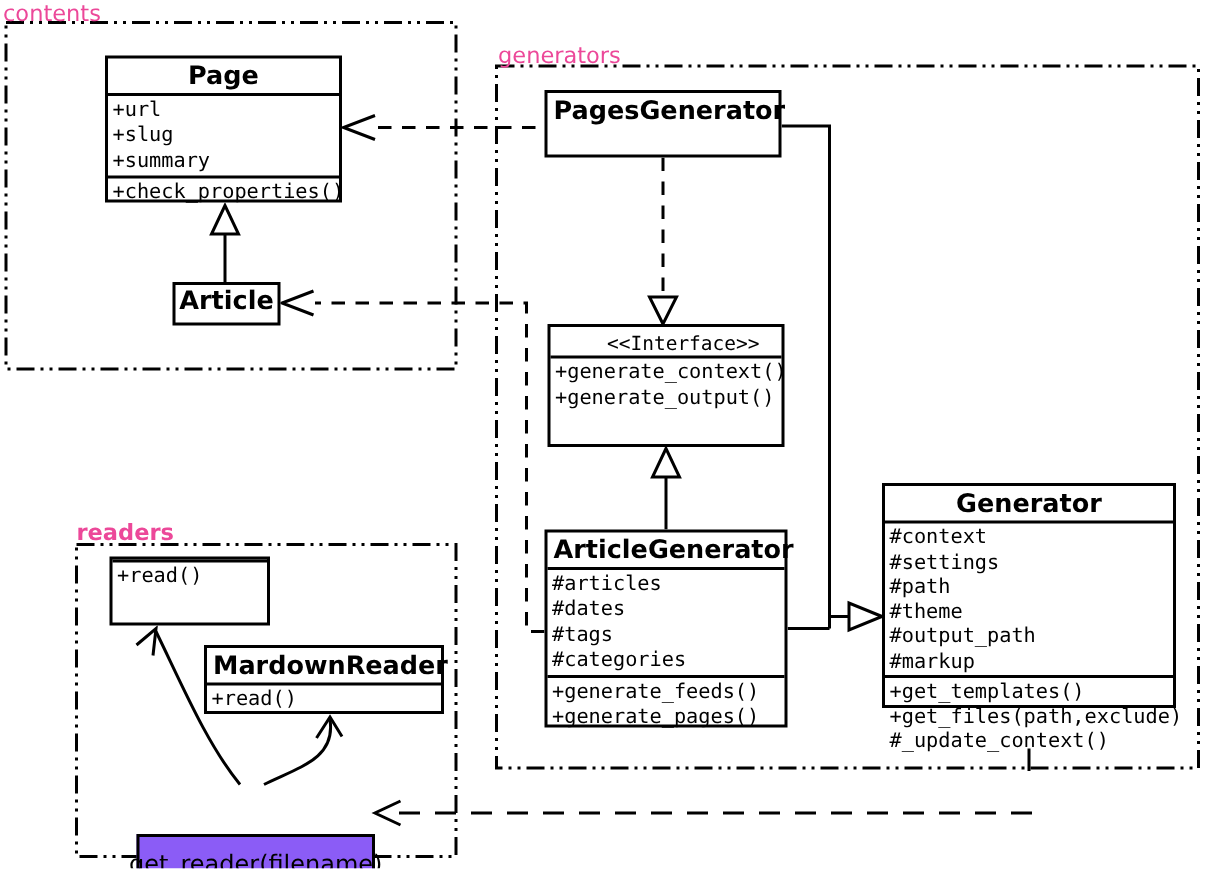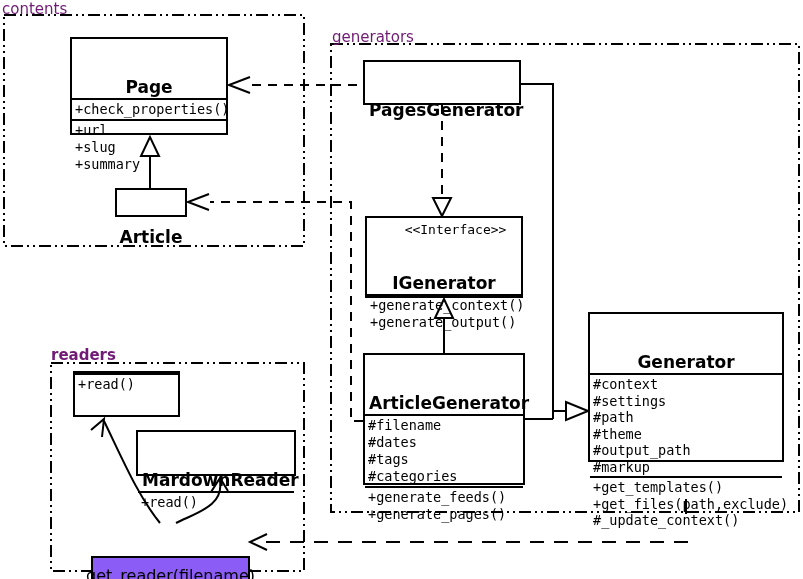--- a/index.html
+++ b/index.html
@@ -3,32 +3,32 @@
 <meta charset="utf-8">
 <style>
   html,body { margin:0; padding:0; background:#ffffff; }
   .stage {
     position:relative; width:803px; height:579px; background:#ffffff;
     font-family:"DejaVu Sans", sans-serif; color:#000;
     overflow:hidden;
   }
   .layer { position:absolute; left:0; top:0; }
   .pkg-label {
-    position:absolute; font:15px "DejaVu Sans", sans-serif; color:#701a75;
+    position:absolute; font:15px "DejaVu Sans", sans-serif; color:#ec4899;
     white-space:nowrap;
   }
   .uml-class {
     position:absolute; background:#fff; border:2px solid #000;
     box-sizing:border-box;
   }
   .uml-title {
     font:bold 16px "DejaVu Sans", sans-serif; text-align:center;
     padding:2px 4px 1px 4px; white-space:nowrap;
   }
-  .uml-title.big { font-size:17px;margin-top:36px; }
+  .uml-title.big { font-size:17px; }
   .uml-stereotype {
     font:13px "DejaVu Sans Mono", monospace; text-align:center;
     padding-top:4px; white-space:nowrap;margin-left:23px;
   }
   .uml-members {
     border-top:2px solid #000; padding:1px 2px 1px 3px;
   }
   .uml-row {
     font:13.5px "DejaVu Sans Mono", monospace; line-height:17px;
     white-space:pre;
@@ -85,61 +85,60 @@
     </g>
   </svg>
 
   <div class="pkg-label" style="left:2px; top:0px;">contents</div>
   <div class="pkg-label" style="left:332px; top:28px;">generators</div>
   <div class="pkg-label" style="left:51px; top:346px;font-weight:bold;">readers</div>
 
   <div class="uml-class" style="left:70px; top:37px; width:158px; height:98px;">
     <div class="uml-title big">Page</div>
     <div class="uml-members">
-      <div class="uml-row">+check_properties()</div>
-    </div>
-    <div class="uml-members">
       <div class="uml-row">+url</div>
       <div class="uml-row">+slug</div>
       <div class="uml-row">+summary</div>
+    </div>
+    <div class="uml-members">
+      <div class="uml-row">+check_properties()</div>
     </div>
   </div>
 
   <div class="uml-class" style="left:115px; top:188px; width:72px; height:29px;">
     <div class="uml-title big" style="padding:1px 2px;">Article</div>
   </div>
 
   <div class="uml-class" style="left:363px; top:60px; width:158px; height:45px;">
     <div class="uml-title big">PagesGenerator</div>
   </div>
 
   <div class="uml-class" style="left:365px; top:216px; width:158px; height:82px;">
     <div class="uml-stereotype">&lt;&lt;Interface&gt;&gt;</div>
-    <div class="uml-title big" style="padding-top:0;">IGenerator</div>
     <div class="uml-members">
       <div class="uml-row">+generate_context()</div>
       <div class="uml-row">+generate_output()</div>
     </div>
   </div>
 
   <div class="uml-class" style="left:363px; top:353px; width:162px; height:132px;">
     <div class="uml-title big">ArticleGenerator</div>
     <div class="uml-members">
-      <div class="uml-row">#filename</div>
+      <div class="uml-row">#articles</div>
       <div class="uml-row">#dates</div>
       <div class="uml-row">#tags</div>
       <div class="uml-row">#categories</div>
     </div>
     <div class="uml-members">
       <div class="uml-row">+generate_feeds()</div>
       <div class="uml-row">+generate_pages()</div>
     </div>
   </div>
 
-  <div class="uml-class lh165" style="left:588px; top:312px; width:196px; height:150px;">
+  <div class="uml-class lh165" style="left:588px; top:322px; width:196px; height:150px;">
     <div class="uml-title big">Generator</div>
     <div class="uml-members">
       <div class="uml-row">#context</div>
       <div class="uml-row">#settings</div>
       <div class="uml-row">#path</div>
       <div class="uml-row">#theme</div>
       <div class="uml-row">#output_path</div>
       <div class="uml-row">#markup</div>
     </div>
     <div class="uml-members">

